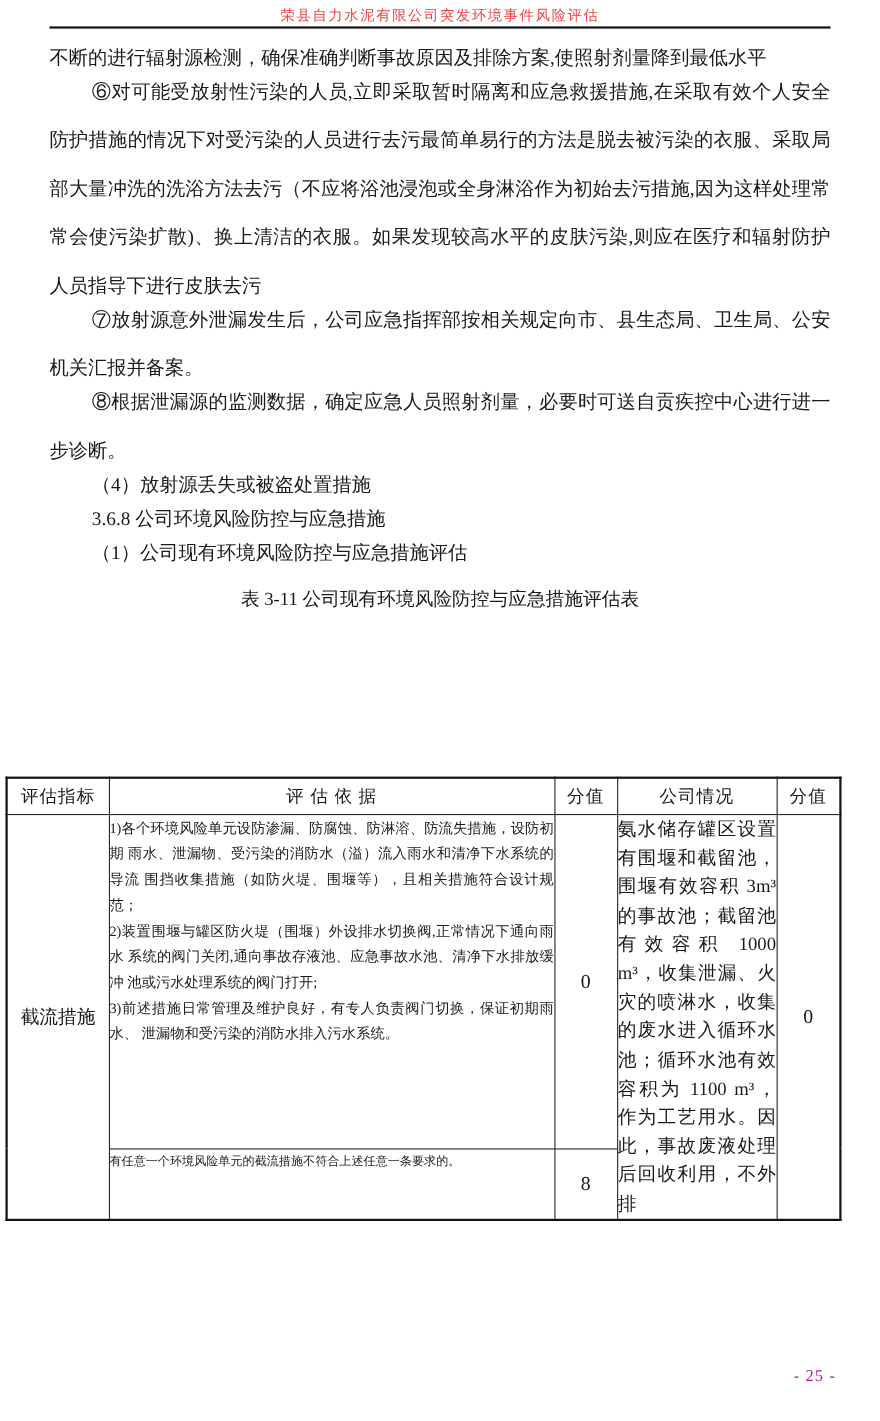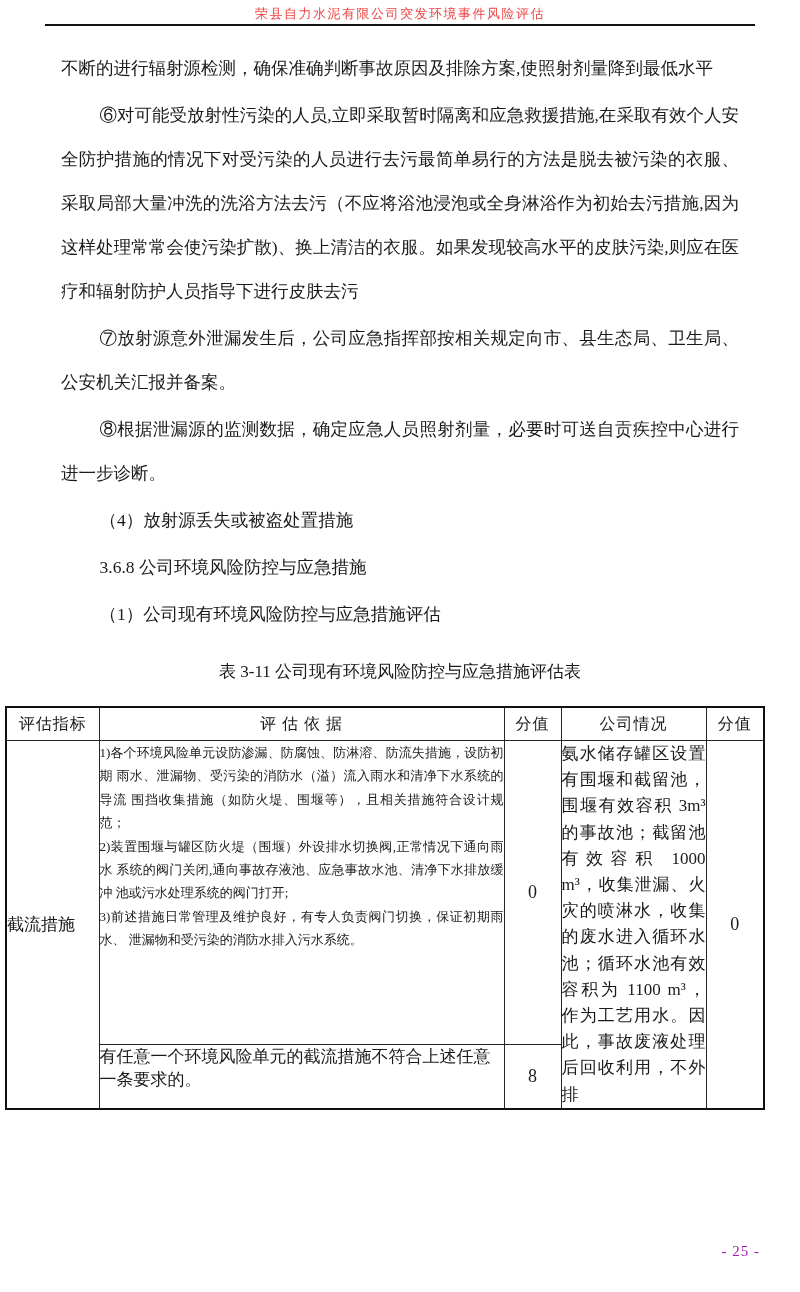--- a/index.html
+++ b/index.html
@@ -18,21 +18,21 @@
   }
   .header-rule{
     position:absolute;top:24px;left:45px;right:45px;
     height:2px;background:#141414;
   }
   .content{
     position:absolute;top:30px;left:45px;width:710px;
     font-size:17.5px;line-height:44px;
     text-align:justify;
   }
-  .content p{margin:16px;padding:0;}
+  .content p{margin:0;padding:0;}
   .content p + p{margin-top:-13px;}
   .content p.indent{text-indent:2.2em;}
   .table-caption{
     margin-top:1px !important;
     text-align:center;text-indent:0 !important;
     font-size:17px;line-height:40px;
   }
   table.assess{
     border-collapse:collapse;
     table-layout:fixed;
@@ -51,30 +51,31 @@
   }
   table.assess th{
     font-weight:normal;font-size:16px;
     height:32px;
     letter-spacing:1px;
   }
   th.sp{letter-spacing:8px;margin-top:30px;}
   td.row-label{
     font-size:17px;vertical-align:middle;
     padding:0 2px 120px 4px;
+    text-align:center;
   }
   td.criteria{
     font-size:13px;line-height:23.4px;
     vertical-align:top;text-align:justify;
     padding:2px 2px 0 3px;
     height:278px;
   }
   td.criteria .item{margin:0;}
   td.criteria2{
-    font-size:17px;line-height:23.5px;
+    font-size:11px;line-height:23.5px;
     vertical-align:top;text-align:left;
     padding:3px 2px 0 3px;
     height:58px;
     border-top:2px solid #101010;
   }
   td.score{
     font-size:18px;text-align:center;vertical-align:middle;
     font-family:"Liberation Serif","DejaVu Serif",serif;
   }
   td.score2{border-top:2px solid #101010;}

